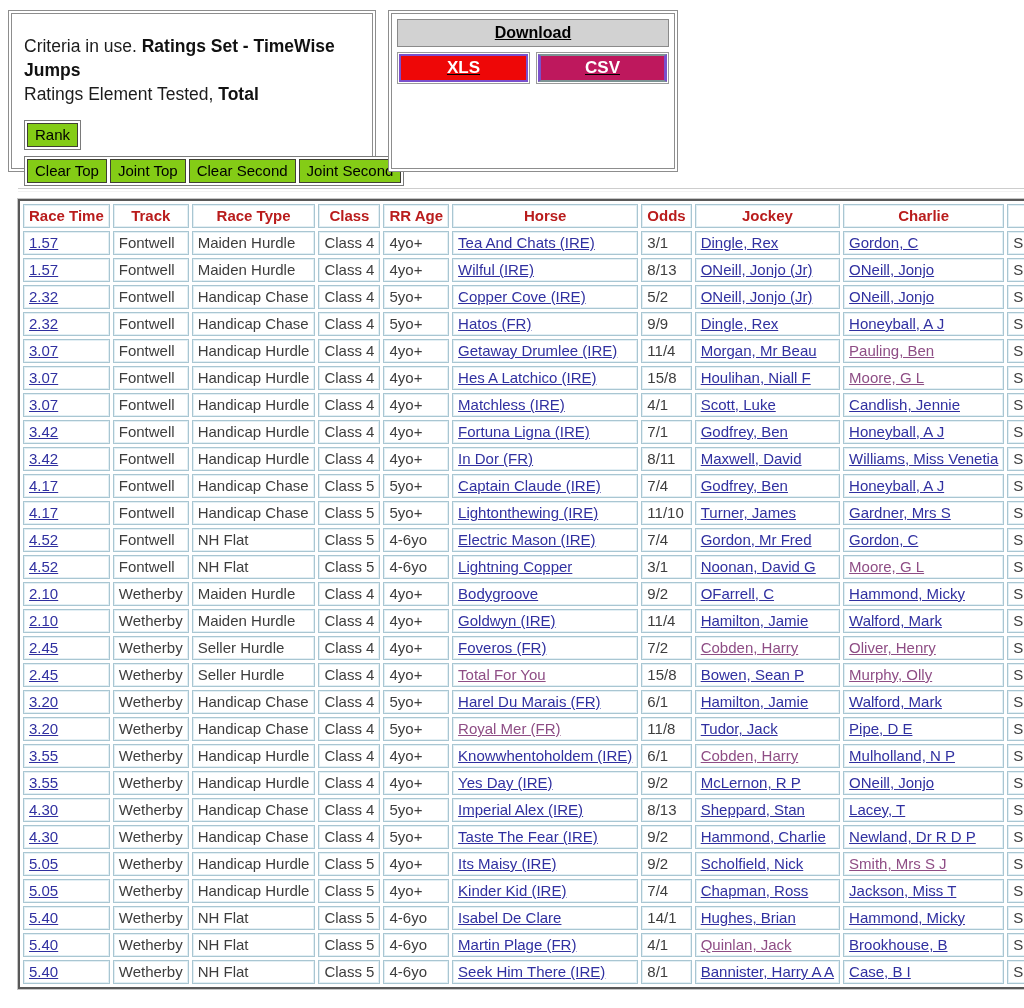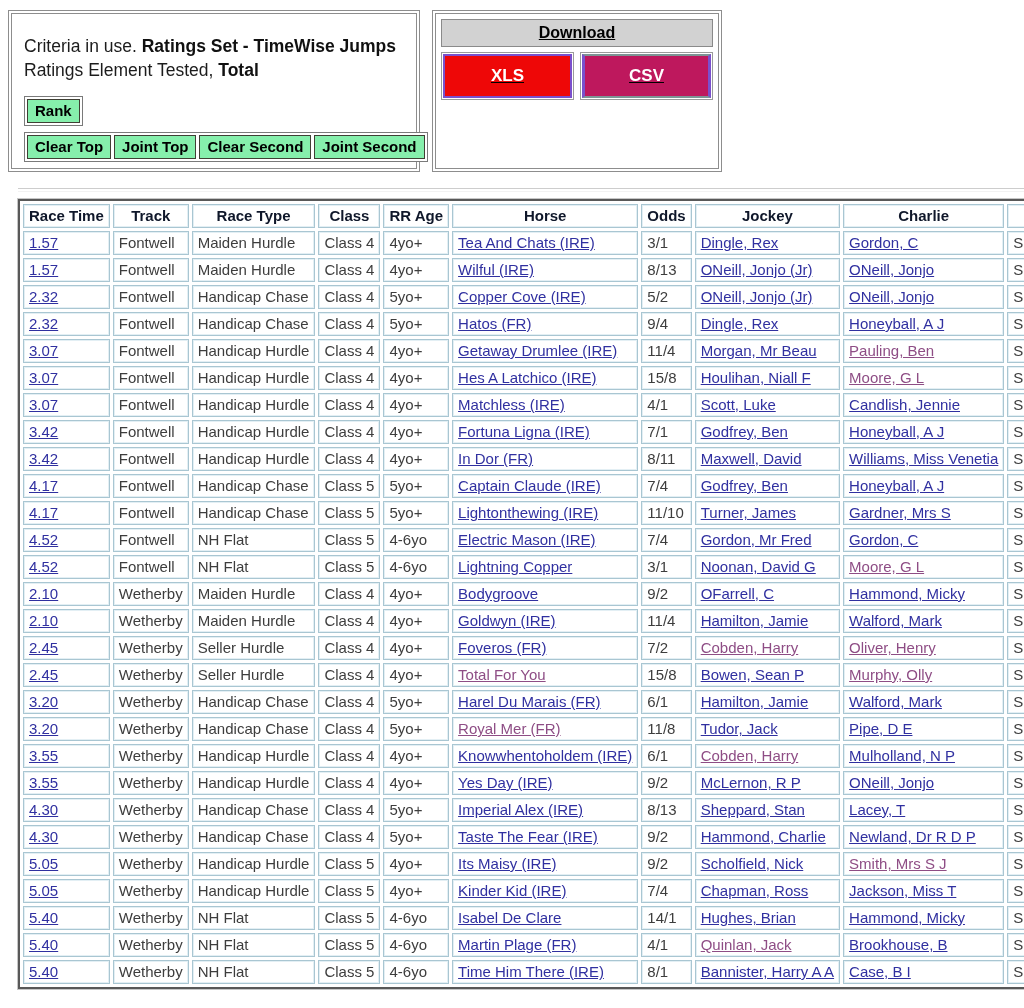--- a/index.html
+++ b/index.html
@@ -6,43 +6,43 @@
   body{
     width:1024px;height:1008px;overflow:hidden;
     font-family:"Liberation Sans",sans-serif;
     -webkit-font-smoothing:antialiased;
   }
   .page{padding:10px 0 0 8px;}
 
   
   .top-row{display:flex;gap:12px;align-items:stretch;}
   .panel{box-sizing:border-box;border:4px double #8d8d8d;background:#fff;}
-  .criteria-box{width:412px;height:162px;padding:20px 12px 6px;}
+  .criteria-box{width:368px;height:162px;padding:20px 12px 6px;}
   .criteria-text{font-size:17.5px;line-height:24px;color:#1c1c1c;}
   .criteria-text b{color:#111;}
 
   .btn-shell{display:inline-flex;gap:3px;border:1px solid #7a7a7a;background:#fff;padding:2px;}
   .rank-wrap{margin-top:14px;}
   .filter-wrap{margin-top:6px;}
   .tan-btn{
-    display:inline-block;background:#86efac;border:1px solid #3f3f34;
-    color:#000;font-weight:bold;font-size:15px;line-height:18px;
+    display:inline-block;background:#84cc16;border:1px solid #3f3f34;
+    color:#000;font-weight:normal;font-size:15px;line-height:18px;
     padding:2px 7px;cursor:pointer;white-space:nowrap;
   }
 
   .download-box{width:290px;height:162px;padding:5px;text-decoration:underline;}
   .download-header{
     background:#d2d2d2;border:1px solid #8a8a8a;color:#000;
     font-weight:bold;font-size:16px;text-align:center;padding:4px 0;
   }
   .download-btns{display:flex;gap:6px;margin-top:5px;}
   .dl-cell{flex:1;border:1px solid #9a9a9a;padding:1px;background:#fff;}
   .dl-btn{
     display:block;text-align:center;color:#fff;font-weight:bold;
-    font-size:17px;line-height:22px;padding:9px 0;cursor:pointer;
+    font-size:17px;line-height:22px;padding:1px 0;cursor:pointer;
   }
   .dl-xls{background:#ee0707;border:2px solid #7a50cc;}
   .dl-csv{background:#050505;border-top:2px solid #7d9494;border-bottom:2px solid #7d9494;
           border-left:3px solid #7a50cc;border-right:3px solid #7a50cc;}
 
   
   .rule{
     margin:16px 0 7px 10px;height:2px;width:1100px;border:0;
     border-top:1px solid #cdcdcd;border-bottom:1px solid #f2f2f2;background:none;
   }
@@ -51,21 +51,21 @@
   .table-wrap{margin-left:10px;}
   table.ratings{
     border-collapse:separate;border-spacing:3px;background:#fff;
     border:2px solid #585858;outline:1px solid #c6c6c6;
   }
   .ratings th,.ratings td{
     border:1px solid #a9c6d2;box-shadow:inset 0 0 0 1px #e3eff4;
     padding:2px 5px;font-size:15px;line-height:18px;
     white-space:nowrap;overflow:hidden;box-sizing:border-box;
   }
-  .ratings th{font-weight:bold;color:#0f172a;text-align:center;}
+  .ratings th{font-weight:bold;color:#b91c1c;text-align:center;}
   .ratings td{color:#3d3d3d;text-align:left;}
   .ratings a{color:#3030a0;text-decoration:underline;cursor:pointer;}
   .ratings a.visited{color:#8e4d85;}
 </style>
 </head>
 <body>
 
 <div class="page">
 
   <div class="top-row">
@@ -171,21 +171,21 @@
             <td><a href="#">ONeill, Jonjo</a></td>
             <td>S</td>
           </tr>
           <tr>
             <td><a href="#">2.32</a></td>
             <td>Fontwell</td>
             <td>Handicap Chase</td>
             <td>Class 4</td>
             <td>5yo+</td>
             <td><a href="#">Hatos (FR)</a></td>
-            <td>9/4</td>
+            <td>9/9</td>
             <td><a href="#">Dingle, Rex</a></td>
             <td><a href="#">Honeyball, A J</a></td>
             <td>S</td>
           </tr>
           <tr>
             <td><a href="#">3.07</a></td>
             <td>Fontwell</td>
             <td>Handicap Hurdle</td>
             <td>Class 4</td>
             <td>4yo+</td>
@@ -458,21 +458,21 @@
             <td><a href="#" class="visited">Quinlan, Jack</a></td>
             <td><a href="#">Brookhouse, B</a></td>
             <td>S</td>
           </tr>
           <tr>
             <td><a href="#">5.40</a></td>
             <td>Wetherby</td>
             <td>NH Flat</td>
             <td>Class 5</td>
             <td>4-6yo</td>
-            <td><a href="#">Time Him There (IRE)</a></td>
+            <td><a href="#">Seek Him There (IRE)</a></td>
             <td>8/1</td>
             <td><a href="#">Bannister, Harry A A</a></td>
             <td><a href="#">Case, B I</a></td>
             <td>S</td>
           </tr>
         </tbody>
     </table>
   </div>
 
 </div>

